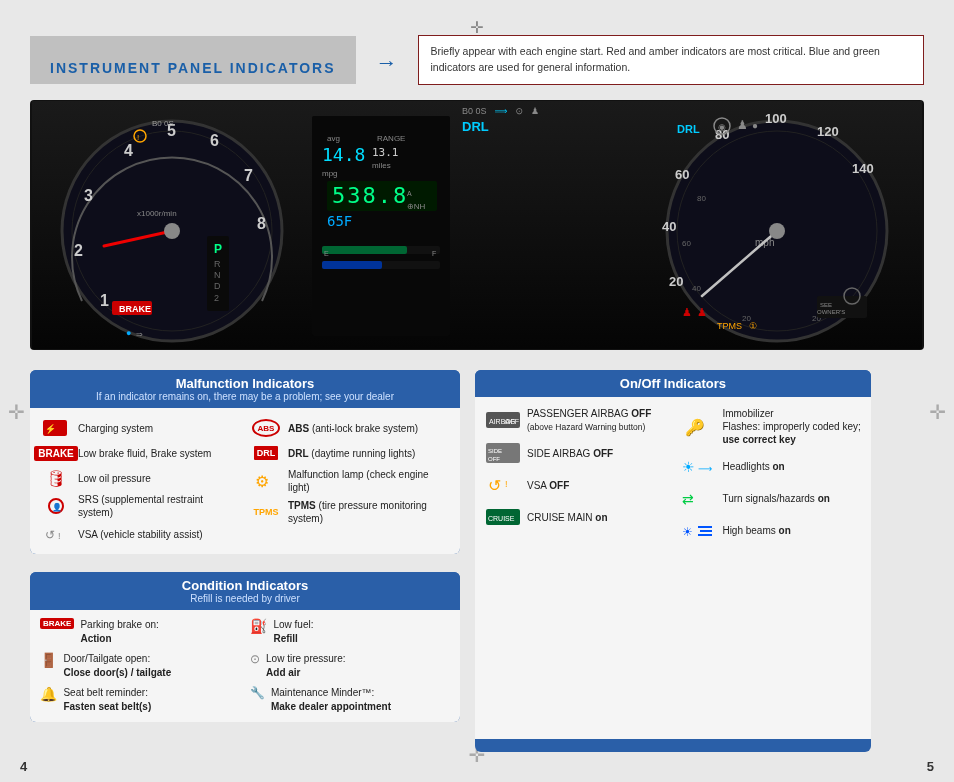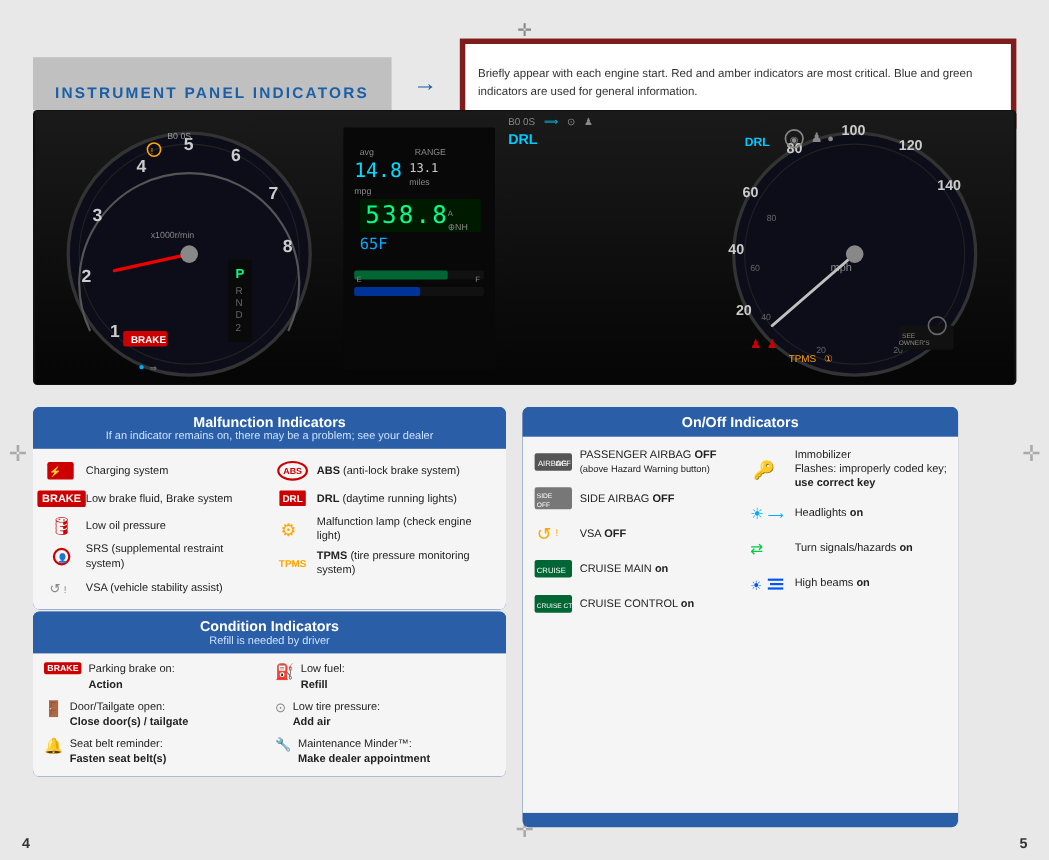--- a/index.html
+++ b/index.html
@@ -50,22 +50,22 @@
     .title-box h1 {
       font-size: 14px;
       font-weight: bold;
       letter-spacing: 2px;
       color: #1a5fa8;
       text-transform: uppercase;
       margin-top: 16px;
     }
 
     .description-box {
-      border: 5px solid #7f1d1d;
-      padding: 20px 12px;
+      border: 1px solid #7f1d1d;
+      padding: 8px 12px;
       background: white;
       flex: 1;
       font-size: 10.5px;
       color: #333;
       line-height: 1.5;
     }
 
     
     .dashboard-area {
       position: absolute;
@@ -89,21 +89,21 @@
       right: 30px;
       display: flex;
       gap: 15px;
       bottom: 30px;
     }
 
     .left-panels {
       flex: 0 0 430px;
       display: flex;
       flex-direction: column;
-      gap: 2px;
+      gap: 18px;
     }
 
     
     .malfunction-panel {
       background: #2a5fa8;
       border-radius: 6px;
       overflow: hidden;
     }
 
     .panel-header {
@@ -635,29 +635,20 @@
         </div>
         <div class="onoff-item" style="margin-top:8px;">
           <div class="onoff-icon">
             <svg width="36" height="24">
                 <rect x="1" y="4" width="34" height="16" fill="#006633" rx="2"></rect>
                 <text x="3" y="16" fill="white" font-size="7">CRUISE</text>
               </svg>
           </div>
           <span class="onoff-text">CRUISE MAIN <strong>on</strong></span>
         </div>
-        <div class="onoff-item" style="margin-top:8px;">
-          <div class="onoff-icon">
-            <svg width="36" height="24">
-                <rect x="1" y="4" width="34" height="16" fill="#006633" rx="2"></rect>
-                <text x="3" y="16" fill="white" font-size="6">CRUISE CTRL</text>
-              </svg>
-          </div>
-          <span class="onoff-text">CRUISE CONTROL <strong>on</strong></span>
-        </div>
       </div>
 
       <div>
         <div class="onoff-item">
           <div class="onoff-icon">
             <svg width="36" height="24">
                 <text x="5" y="18" fill="#888" font-size="16">🔑</text>
               </svg>
           </div>
           <span class="onoff-text">Immobilizer<br>Flashes: improperly coded key;<br><strong>use correct key</strong></span>

